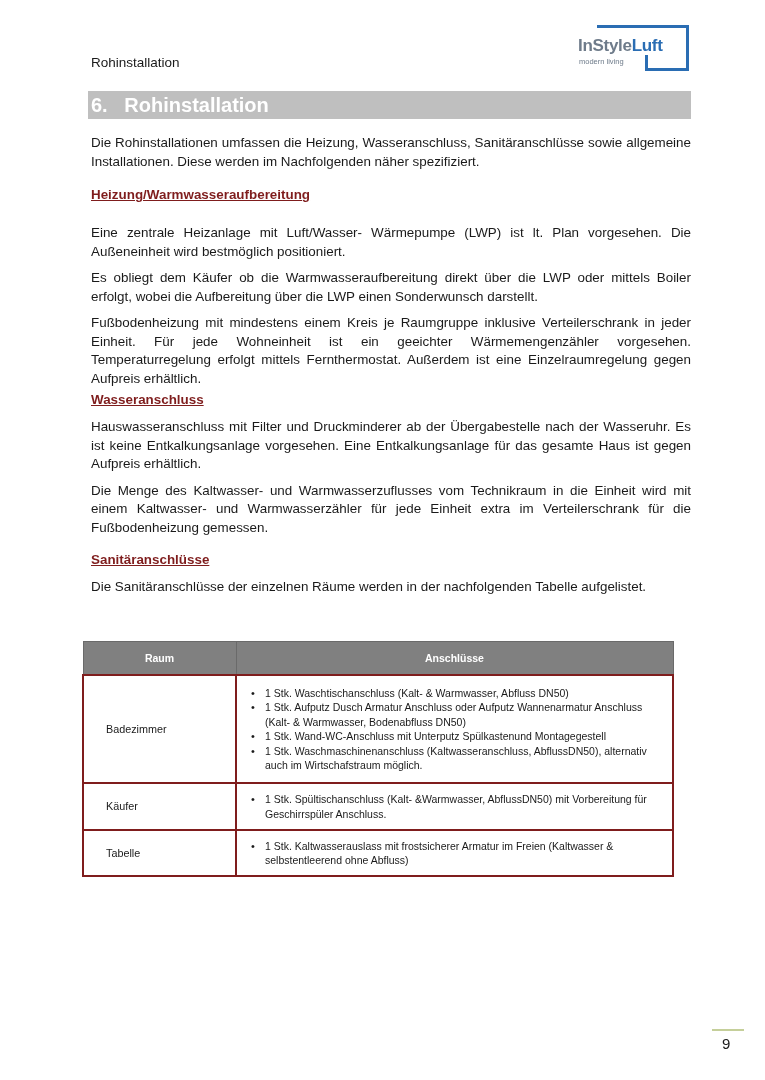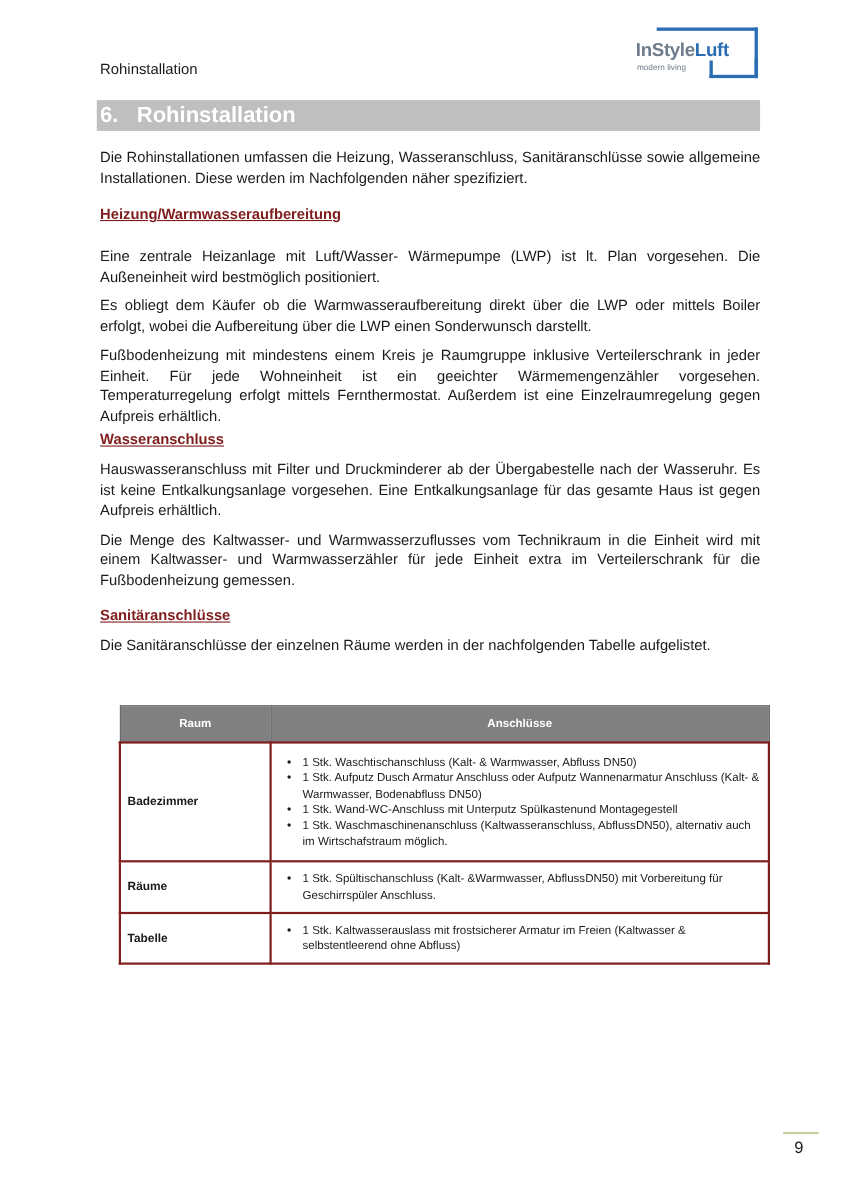--- a/index.html
+++ b/index.html
@@ -47,29 +47,29 @@
   .content {
     position: absolute; left: 91px; width: 600px;
     font-size: 13.4px; line-height: 18.5px; text-align: justify;
   }
   .content p { margin: 0; }
   .subhead {
     position: absolute; left: 91px; font-size: 13.4px; font-weight: bold;
     color: #7f1d1d; text-decoration: underline;
   }
   table.conn {
-    position: absolute; left: 108px; top: 641px; width: 592px;
+    position: absolute; left: 82px; top: 641px; width: 592px;
     border-collapse: collapse; font-size: 10.5px; line-height: 14.5px;
   }
   table.conn th {
     background: #808080; color: #ffffff; font-weight: bold; height: 30px;
     border: 1px solid #6a6a6a; text-align: center; font-size: 10.5px;
   }
   table.conn td { border: 2px solid #7f1d1d; vertical-align: middle; }
-  table.conn td.room { width: 128px; padding-left: 6px; font-weight: bold; font-size: 10.8px; }
+  table.conn td.room { width: 128px; padding-left: 22px; font-weight: normal; font-size: 10.8px; }
   table.conn td.items { padding: 7px 6px 7px 10px; }
   table.conn ul { margin: 0; padding-left: 18px; list-style: none; }
   table.conn li { position: relative; }
   table.conn li::before {
     content: "\2022"; position: absolute; left: -14px; top: 0; font-size: 11px;
   }
   .footer-rule {
     position: absolute; left: 712px; top: 1029px; width: 32px; height: 2px; background: #c5cf9a;
   }
   .page-number {
@@ -127,21 +127,21 @@
       <td class="items">
         <ul>
           <li>1 Stk. Waschtischanschluss (Kalt- &amp; Warmwasser, Abfluss DN50)</li>
           <li>1 Stk. Aufputz Dusch Armatur Anschluss oder Aufputz Wannenarmatur Anschluss (Kalt- &amp; Warmwasser, Bodenabfluss DN50)</li>
           <li>1 Stk. Wand-WC-Anschluss mit Unterputz Spülkastenund Montagegestell</li>
           <li>1 Stk. Waschmaschinenanschluss (Kaltwasseranschluss, AbflussDN50), alternativ auch im Wirtschafstraum möglich.</li>
         </ul>
       </td>
     </tr>
     <tr style="height:47px;">
-      <td class="room">Räume</td>
+      <td class="room">Käufer</td>
       <td class="items">
         <ul>
           <li>1 Stk. Spültischanschluss (Kalt- &amp;Warmwasser, AbflussDN50) mit Vorbereitung für Geschirrspüler Anschluss.</li>
         </ul>
       </td>
     </tr>
     <tr style="height:46px;">
       <td class="room">Tabelle</td>
       <td class="items">
         <ul>

